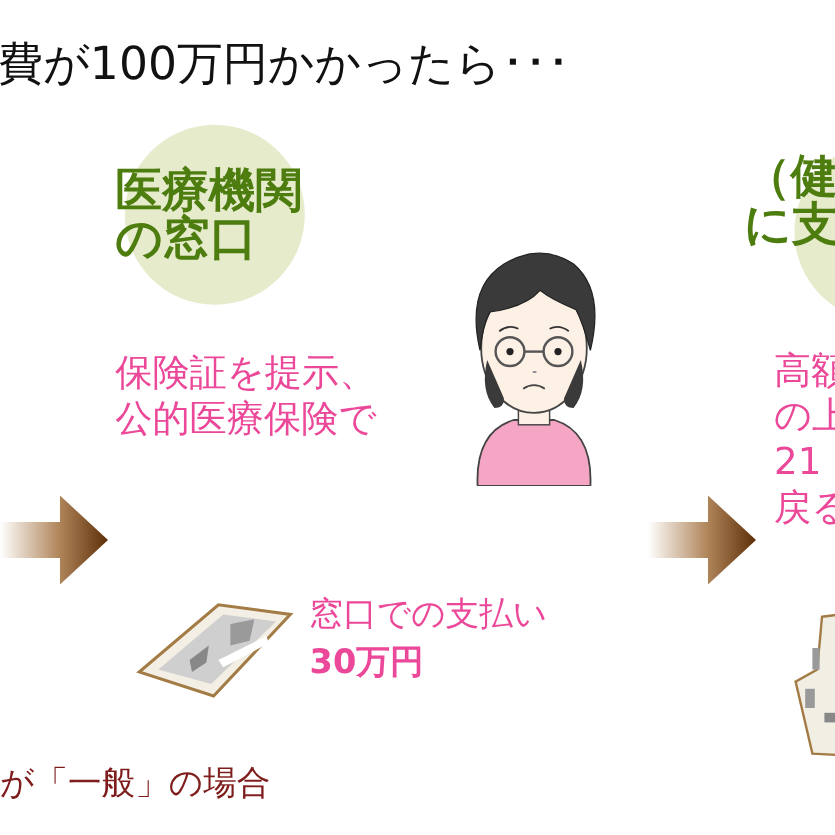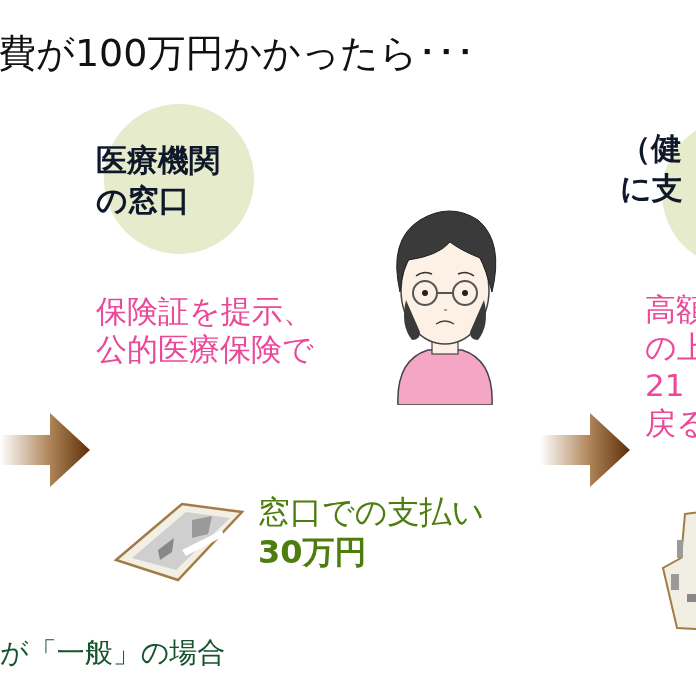--- a/index.html
+++ b/index.html
@@ -13,33 +13,33 @@
   .title {
     left:-2px; top:28px; font-size:38px; letter-spacing:0px; white-space:nowrap;
     color:#111;
   }
   .circle {
     border-radius:50%; background:#e6ebcb;
   }
   .circle1 { left:104px; top:104px; width:150px; height:150px; }
   .circle2 { left:662px; top:118px; width:150px; height:150px; }
   .heading {
-    font-weight:bold; font-size:31px; line-height:40px; white-space:nowrap; color:#0f172a;
+    font-weight:bold; font-size:39px; line-height:40px; white-space:nowrap; color:#4d7c0f;
   }
   .h1 { left:96px; top:140px; }
   .h2 { left:620px; top:128px; }
   .body-text { font-size:31px; line-height:38px; white-space:nowrap; color:#ec4899; }
   .t1 { left:96px; top:292px; }
   .t2 { left:645px; top:290px; }
   .arrow { width:90px; height:90px; }
   .arrow1 { left:0px; top:405px; }
   .arrow2 { left:540px; top:405px; }
-  .pay { left:258px; top:492px; font-size:32px; line-height:40px; white-space:nowrap; color:#4d7c0f; }
+  .pay { left:258px; top:492px; font-size:28px; line-height:40px; white-space:nowrap; color:#ec4899; }
   .pay .amt { font-weight:bold; display:block; }
-  .note { left:0px; top:634px; font-size:28px; white-space:nowrap; color:#14532d; }
+  .note { left:0px; top:634px; font-size:28px; white-space:nowrap; color:#7f1d1d; }
   .money1 { left:112px; top:490px; width:136px; height:96px; }
   .money2 { left:655px; top:510px; width:60px; height:120px; }
   .person { left:380px; top:200px; width:130px; height:205px; }
 </style>
 </head>
 <body>
 
 <div class="abs title">費が100万円かかったら･･･</div>
 
 <div class="abs circle circle1"></div>

